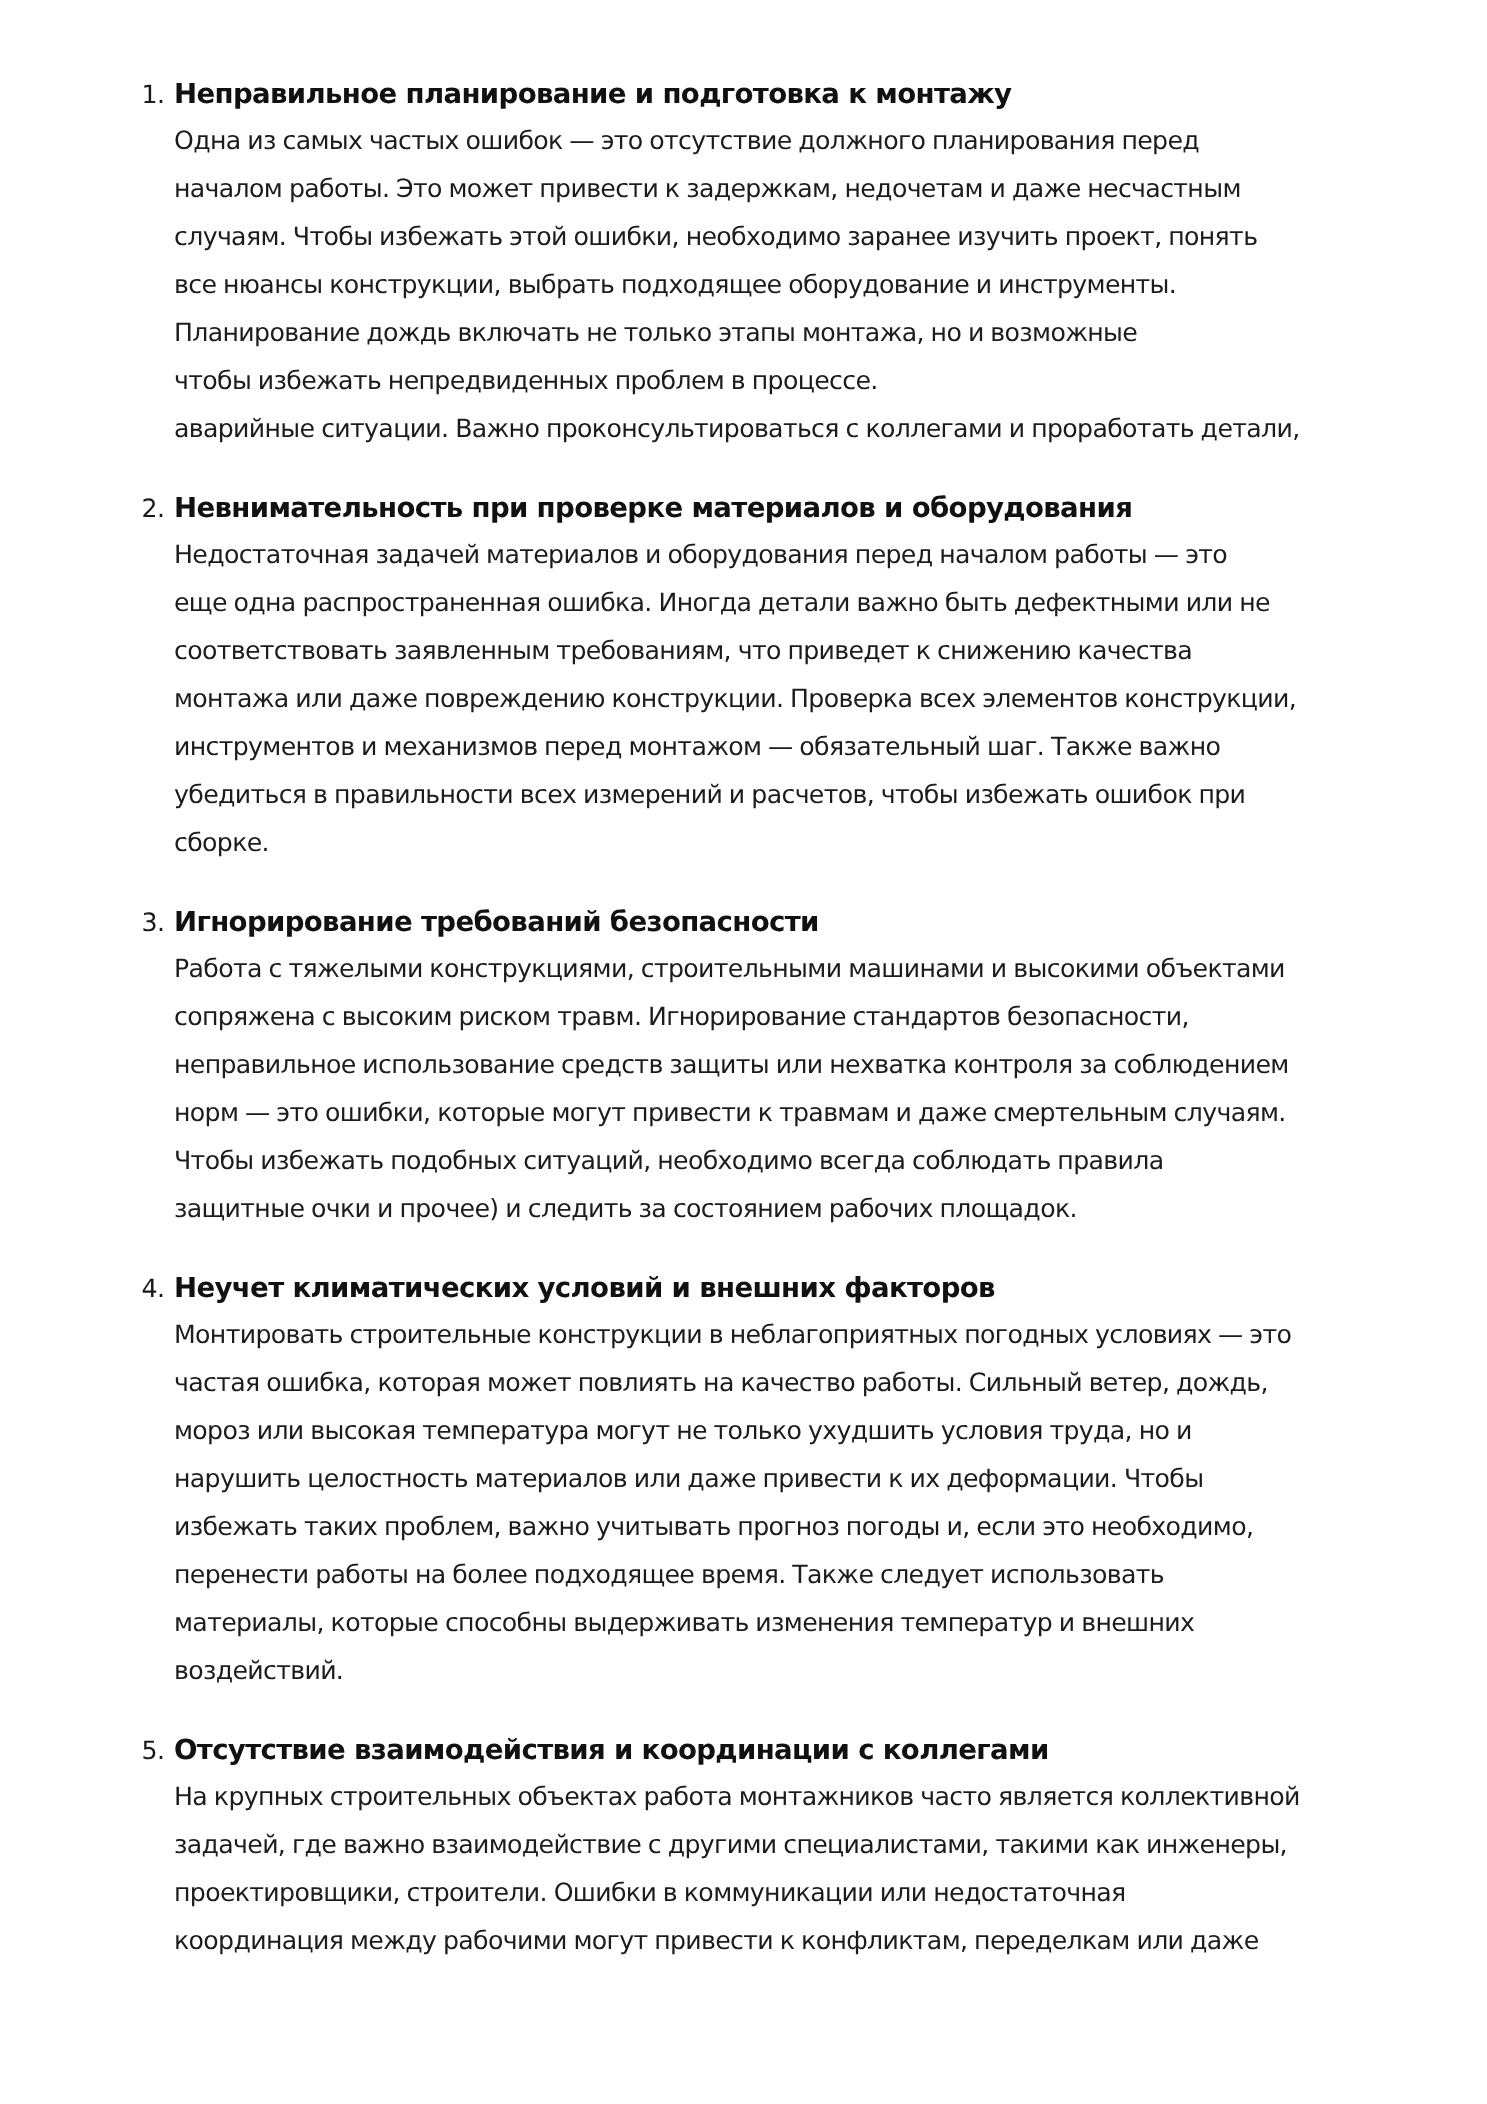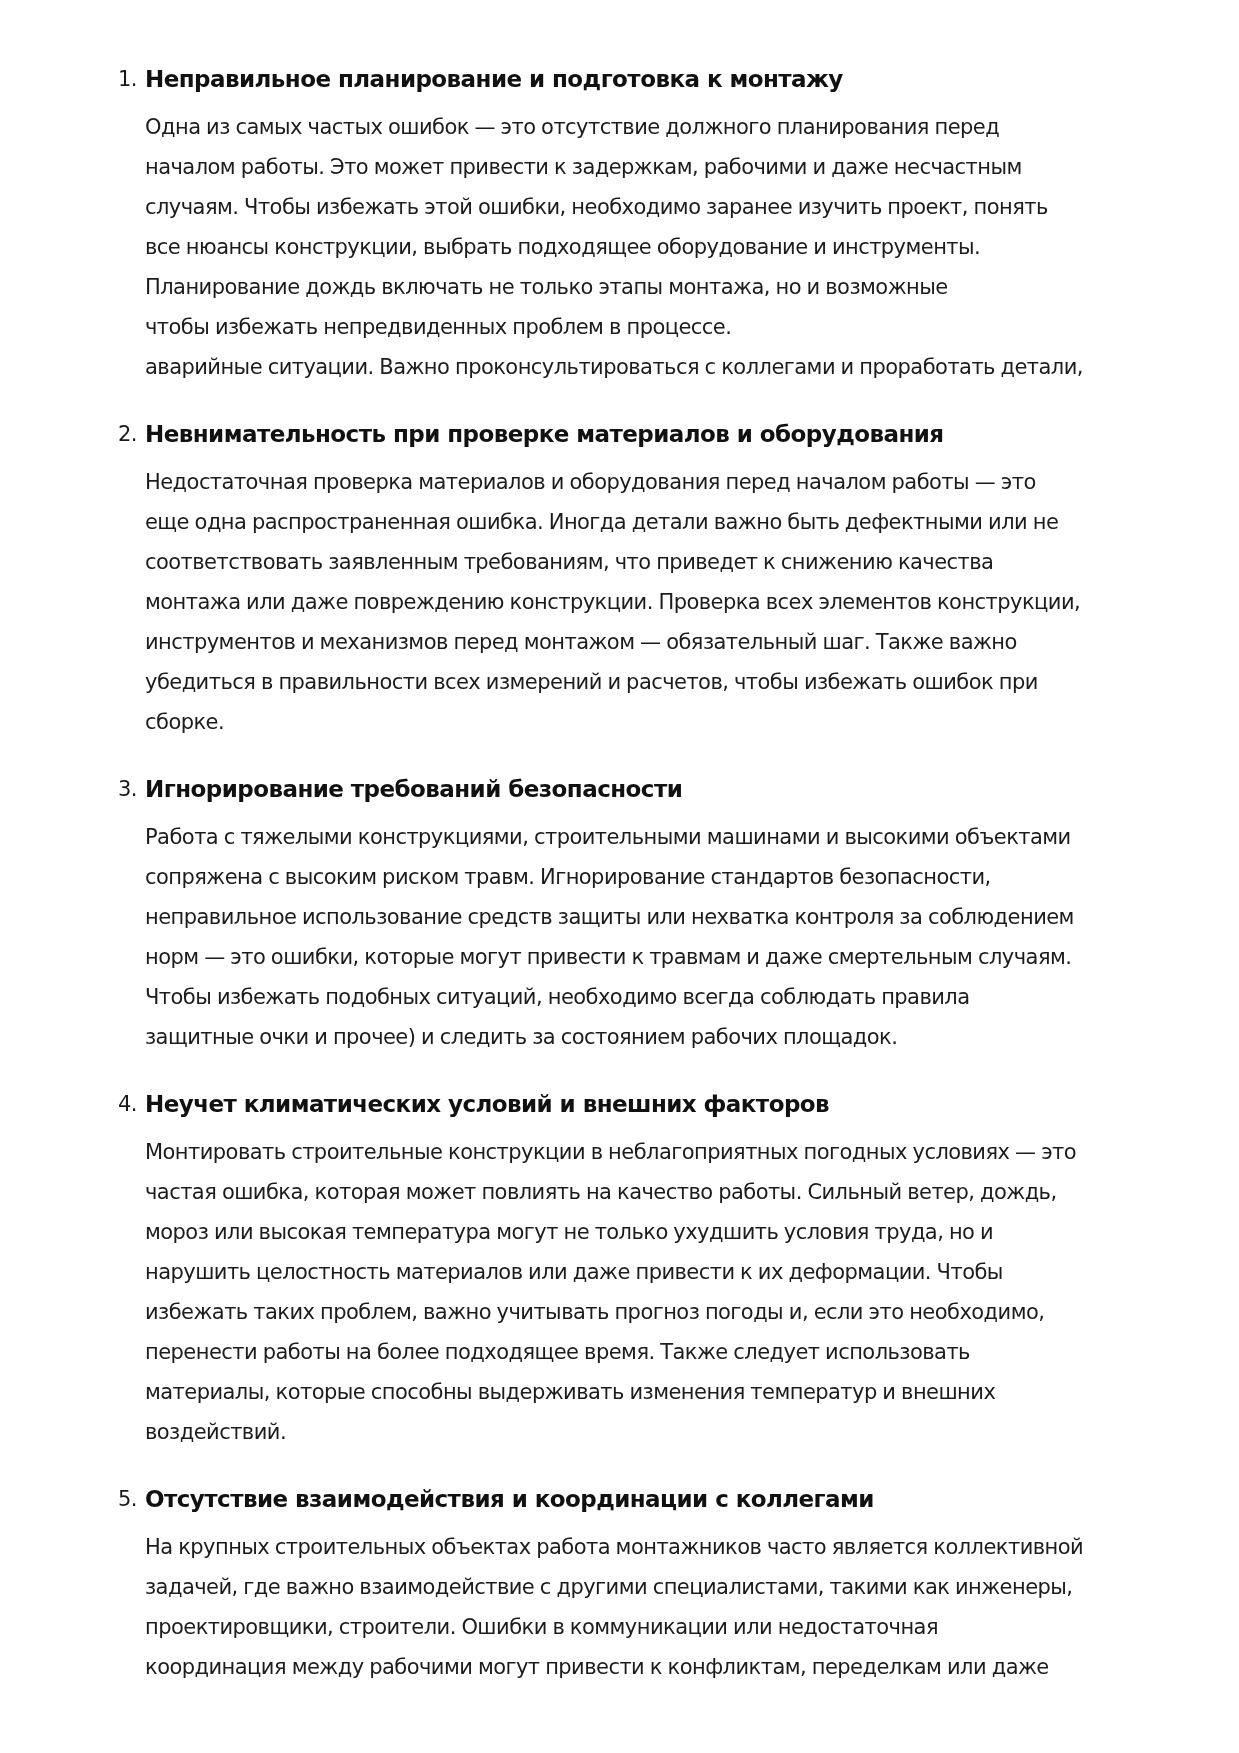--- a/index.html
+++ b/index.html
@@ -50,49 +50,48 @@
       letter-spacing: -0.55px;
       color: #111;
     }
     .body {
       display: block;
       font-size: 21px;
       line-height: 40px;
       letter-spacing: -0.55px;
       word-spacing: -0.5px;
       color: #1c1c1c;
-      margin-top: 10px;
     }
     .line { display: block; white-space: nowrap; }
   </style>
 </head>
 <body>
 
 <div class="doc">
   <ol class="mistakes">
 
     <li class="mistake">
       <span class="num">1.</span>
       <span class="heading">Неправильное планирование и подготовка к монтажу</span>
       <span class="body">
         <span class="line">Одна из самых частых ошибок — это отсутствие должного планирования перед</span>
-        <span class="line">началом работы. Это может привести к задержкам, рабочими и даже несчастным</span>
+        <span class="line">началом работы. Это может привести к задержкам, недочетам и даже несчастным</span>
         <span class="line">случаям. Чтобы избежать этой ошибки, необходимо заранее изучить проект, понять</span>
         <span class="line">все нюансы конструкции, выбрать подходящее оборудование и инструменты.</span>
         <span class="line">Планирование дождь включать не только этапы монтажа, но и возможные</span>
         <span class="line">чтобы избежать непредвиденных проблем в процессе.</span>
         <span class="line">аварийные ситуации. Важно проконсультироваться с коллегами и проработать детали,</span>
       </span>
     </li>
 
     <li class="mistake">
       <span class="num">2.</span>
       <span class="heading">Невнимательность при проверке материалов и оборудования</span>
       <span class="body">
-        <span class="line">Недостаточная проверка материалов и оборудования перед началом работы — это</span>
+        <span class="line">Недостаточная задачей материалов и оборудования перед началом работы — это</span>
         <span class="line">еще одна распространенная ошибка. Иногда детали важно быть дефектными или не</span>
         <span class="line">соответствовать заявленным требованиям, что приведет к снижению качества</span>
         <span class="line">монтажа или даже повреждению конструкции. Проверка всех элементов конструкции,</span>
         <span class="line">инструментов и механизмов перед монтажом — обязательный шаг. Также важно</span>
         <span class="line">убедиться в правильности всех измерений и расчетов, чтобы избежать ошибок при</span>
         <span class="line">сборке.</span>
       </span>
     </li>
 
     <li class="mistake">

